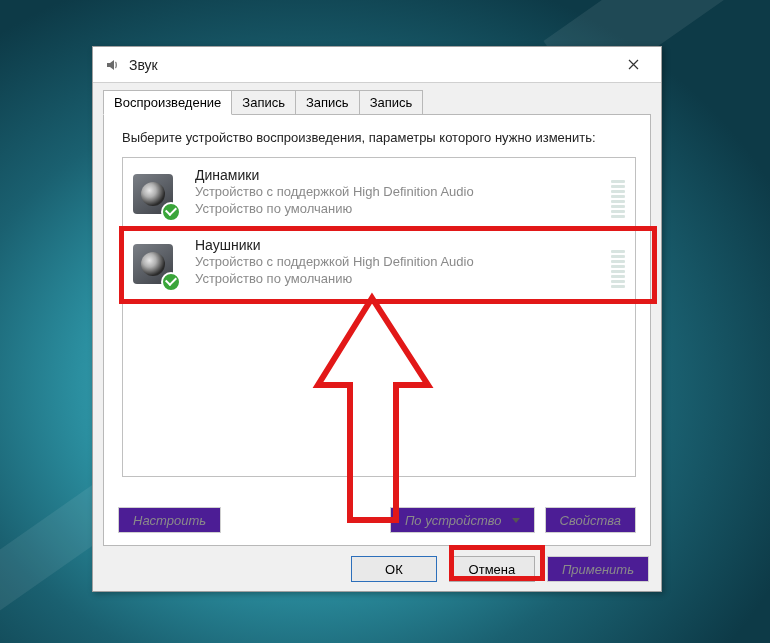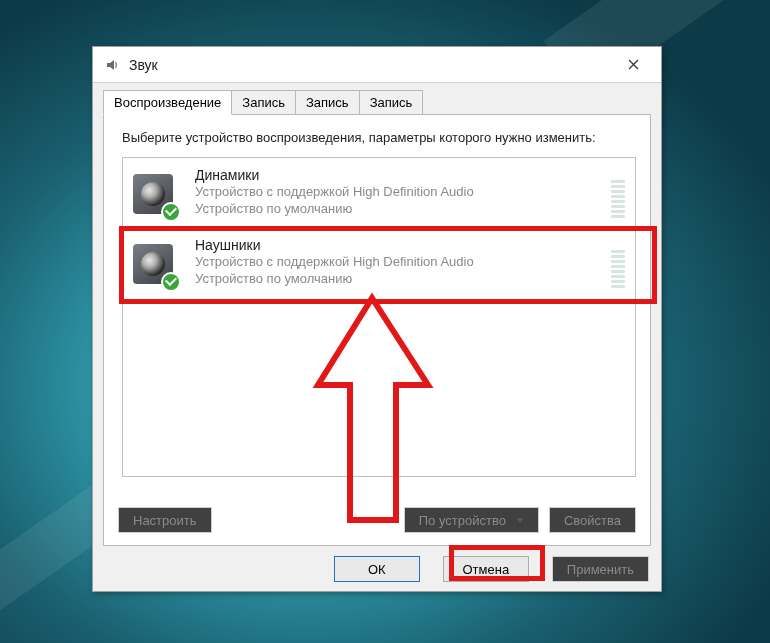--- a/index.html
+++ b/index.html
@@ -157,36 +157,36 @@
     }
     .btn {
       height: 26px;
       padding: 0 14px;
       font-size: 13px;
       background: #e9e9e9;
       border: 1px solid #adadad;
       cursor: pointer;
       display: inline-flex; align-items: center; justify-content: center;
     }
-    .btn.disabled { color: #8a8a8a; background: #404040; border-color: #cfcfcf; cursor: default; }
+    .btn.disabled { color: #8a8a8a; background: #4c1d95; border-color: #cfcfcf; cursor: default; font-style: italic; }
     .btn.split::after {
       content: "";
       border-left: 4px solid transparent;
       border-right: 4px solid transparent;
       border-top: 5px solid #555;
       margin-left: 10px;
     }
     .spacer { flex: 1; }
     .gap { width: 10px; }
 
     .dialog-buttons {
       display: flex;
       justify-content: flex-end;
       padding: 0 12px 12px 0;
-      gap: 23px;
+      gap: 12px;
     }
     .dialog-buttons .btn { min-width: 86px; }
 
     .arrow-annotation {
       position: absolute;
       pointer-events: none;
     }
     .arrow-annotation svg { overflow: visible; }
   </style>
 </head>

